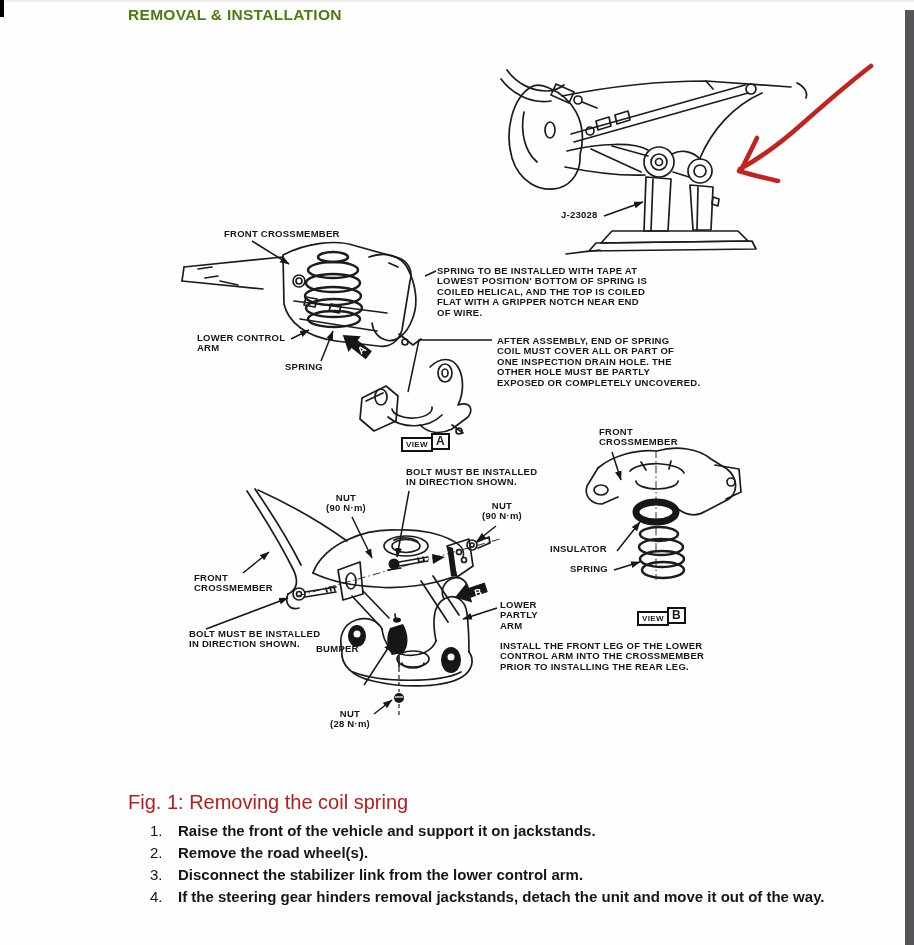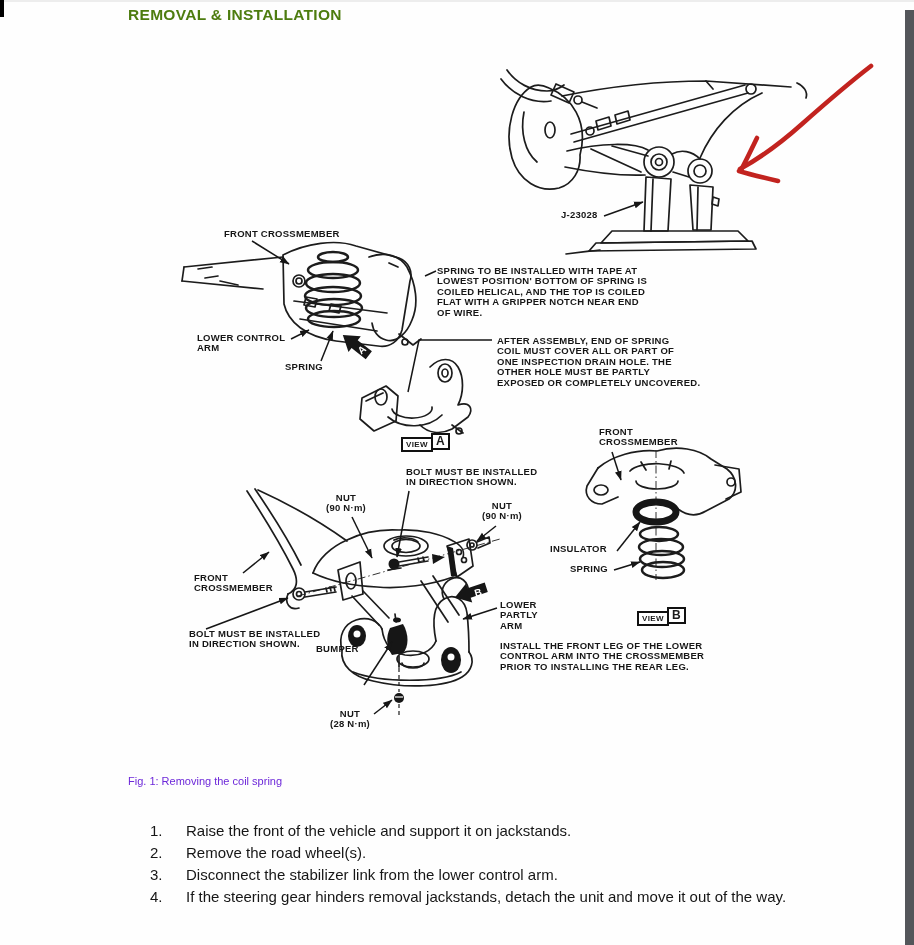--- a/index.html
+++ b/index.html
@@ -7,26 +7,26 @@
         font-family:"Liberation Sans",sans-serif;color:#1a1a1a;}
   .top-hairline{position:absolute;left:0;top:0;width:914px;height:2px;background:#ededed;}
   .corner-mark{position:absolute;left:0;top:0;width:4px;height:17px;background:#000;}
   .edge-strip{position:absolute;left:905px;top:10px;width:9px;height:935px;background:#54565a;}
   .art{position:absolute;left:0;top:0;pointer-events:none;}
   .lbl{position:absolute;font-weight:bold;font-size:9.5px;line-height:10.4px;
        letter-spacing:.25px;color:#161616;white-space:pre-line;}
   .lbl.c{text-align:center;}
   .hdr{position:absolute;left:128px;top:6px;font-weight:bold;font-size:15.5px;
        letter-spacing:.3px;color:#4d7c0f;}
-  .caption{position:absolute;left:128px;top:775px;font-size:11px;color:#6d28d9;}
+  .caption{position:absolute;left:128px;top:791px;font-size:20px;color:#b91c1c;}
   .steps{position:absolute;left:150px;top:820px;width:700px;font-size:15px;line-height:22px;
          color:#161616;list-style:none;margin:0;padding:0;}
   .step{display:flex;}
   .step .num{width:12px;flex:none;}
-  .step .txt{margin-left:24px;width:680px;}
+  .step .txt{margin-left:16px;width:680px;font-weight:bold;}
   .step.justify .txt{text-align:justify;}
   .view-badge{position:absolute;display:flex;align-items:center;padding-left:10px;}
   .view-word{border:2px solid #111;font-weight:bold;font-size:8px;line-height:9px;
              padding:1px 3px;letter-spacing:.4px;background:#fff;}
   .view-letter{border:2px solid #111;font-weight:bold;font-size:12px;line-height:13px;
                padding:0 3px;margin-left:-2px;background:#fff;transform:translateY(-3px);}
   svg .ln{stroke:#1c1c1c;stroke-width:1.7;fill:none;stroke-linecap:round;stroke-linejoin:round;}
   svg .coil{stroke:#1c1c1c;stroke-width:2.5;fill:none;}
   svg .fill{fill:#161616;stroke:none;}
   svg .leader{stroke:#161616;stroke-width:1.5;fill:none;marker-end:url(#ah);}

